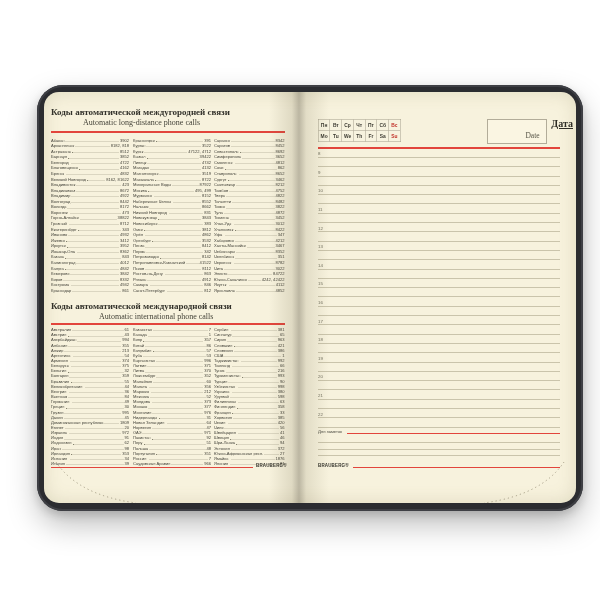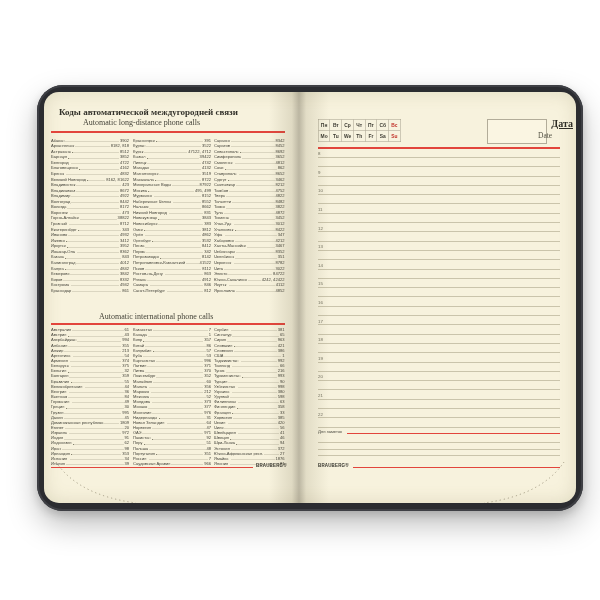--- a/index.html
+++ b/index.html
@@ -31,39 +31,39 @@
   .dt{width:164px;transform:scale(.5);transform-origin:0 0;border:1px solid #a39d8a;background:rgba(255,255,255,.08);}
   .drow{display:flex;height:22px;}
   .drow+.drow .dcell{border-top:1px solid #a39d8a;}
   .dcell{flex:0 0 22.43px;text-align:center;line-height:22px;font-size:9.8px;font-weight:700;
        color:#3b3a31;border-left:1px solid #a39d8a;}
   .dcell:first-child{border-left:none;}
   .dcell.red{color:#c03028;}
   .datebox{position:absolute;left:443px;top:27px;width:58px;height:23px;border:1px solid #b2ac99;background:#faf5e2;}
   .data-ru{position:absolute;left:474px;top:26px;width:55px;text-align:right;
        font:700 10px "Liberation Serif","DejaVu Serif",serif;color:#2e2d26;text-decoration:underline;}
-  .data-en{position:absolute;left:494px;top:39px;width:55px;text-align:left;
+  .data-en{position:absolute;left:461px;top:39px;width:55px;text-align:center;
        font:7.5px "Liberation Serif","DejaVu Serif",serif;color:#565447;}
   #hours{position:absolute;left:274px;top:56.7px;width:242px;}
   .hline{height:9.31px;box-sizing:border-box;border-bottom:1px solid #cac4ab;position:relative;}
   .hnum{position:absolute;left:0;bottom:1px;transform:scale(.5);transform-origin:0 100%;
        display:inline-block;font-size:8.8px;line-height:1;color:#72705f;}
   .tiny{position:absolute;transform:scale(.5);transform-origin:0 0;white-space:nowrap;
        font-size:8.4px;color:#4a4940;display:inline-block;}
   .tinyb{position:absolute;transform:scale(.5);transform-origin:0 0;white-space:nowrap;
        font-size:9px;font-weight:700;letter-spacing:.3px;color:#33322b;display:inline-block;}
   .arcs{position:absolute;left:0;top:0;pointer-events:none;}
 </style>
 </head>
 <body>
 
 <div class="notebook">
   <div class="pages">
 
-    <div class="t-ru" style="left:7px;top:15px;margin-left:8px;">Коды автоматической междугородней связи</div>
+    <div class="t-ru" style="left:7px;top:15px;">Коды автоматической междугородней связи</div>
     <div class="t-en" style="left:7px;top:26px;">Automatic long-distance phone calls</div>
     <div class="redline" style="left:7px;top:39px;width:234px;"></div>
 
     <div id="s1c1" class="pcol s1">
         <div class="prow">
     <span class="pn">Абакан</span>
     <span class="dots"></span>
     <span class="pc">3902</span>
   </div>
         <div class="prow">
@@ -480,20 +480,21 @@
     <span class="dots"></span>
     <span class="pc">4112</span>
   </div>
         <div class="prow">
     <span class="pn">Ярославль</span>
     <span class="dots"></span>
     <span class="pc">4852</span>
   </div>
       </div>
 
+    <div class="t-ru" style="left:7px;top:209px;">Коды автоматической международной связи</div>
     <div class="t-en" style="left:23px;top:220px;">Automatic international phone calls</div>
     <div class="redline" style="left:7px;top:231px;width:234px;"></div>
 
     <div id="s2c1" class="pcol s2">
         <div class="prow">
     <span class="pn">Австралия</span>
     <span class="dots"></span>
     <span class="pc">61</span>
   </div>
         <div class="prow">

